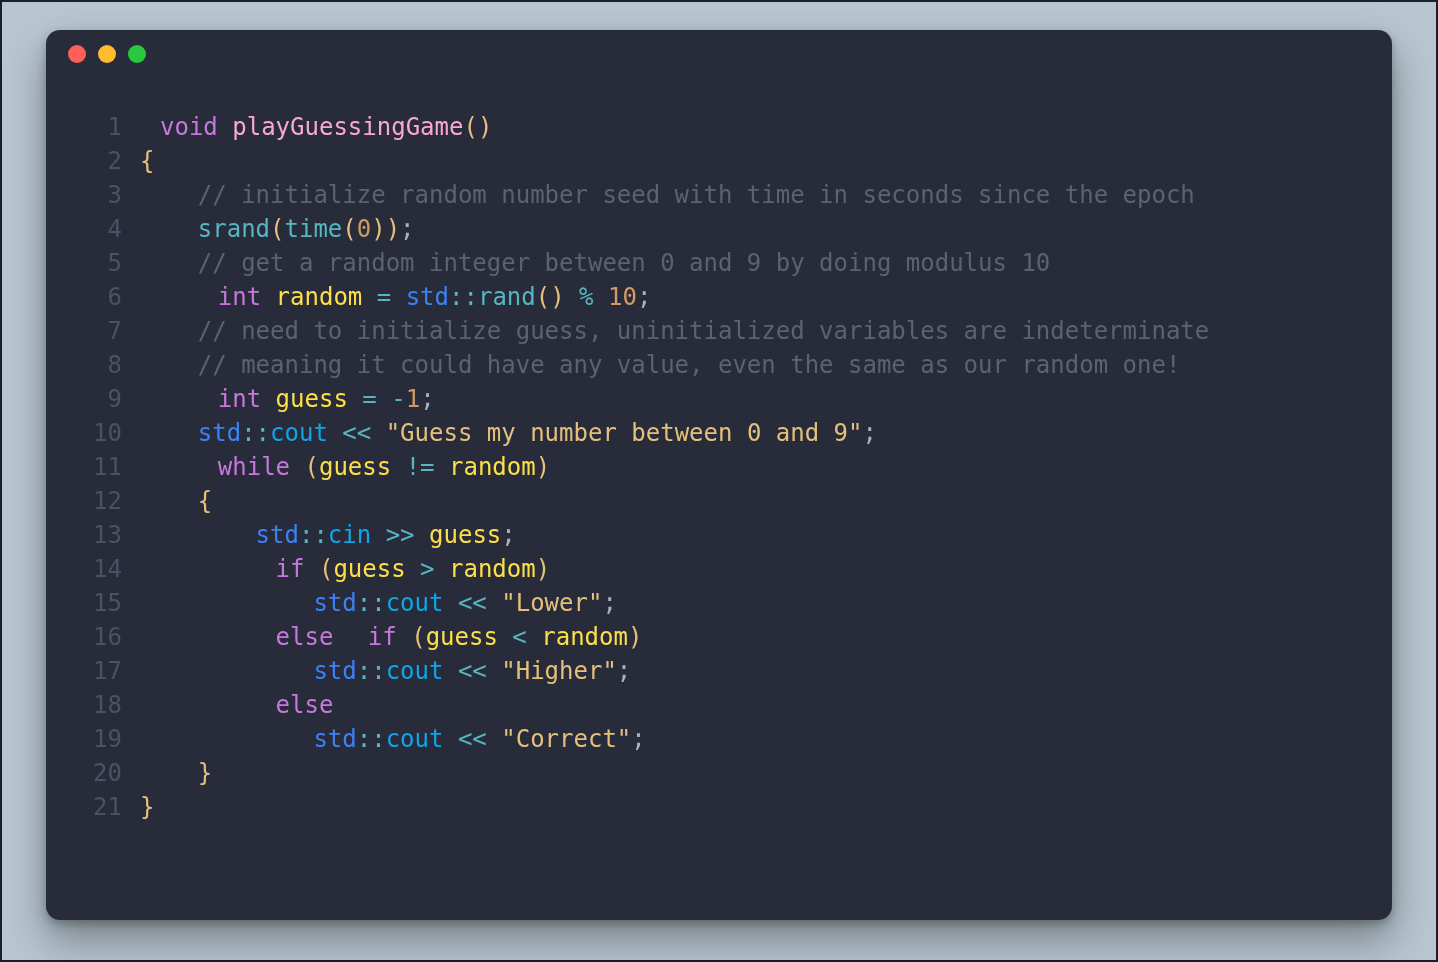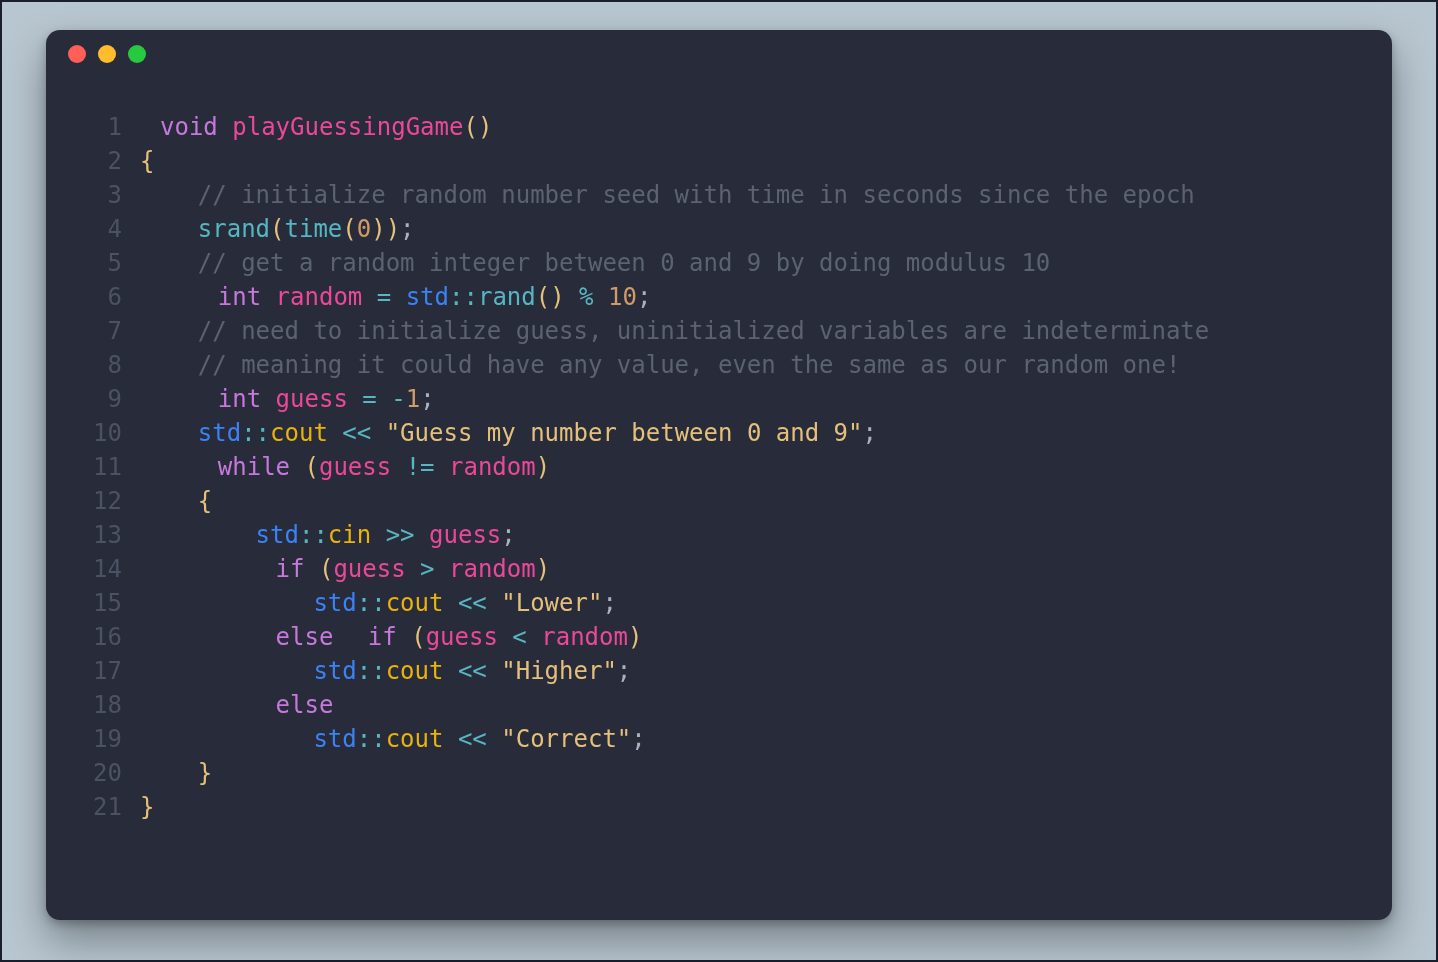--- a/index.html
+++ b/index.html
@@ -63,33 +63,33 @@
     color: #4b5263;
     padding-right: 18px;
     user-select: none;
     flex-shrink: 0;
   }
   .code {
     flex: 1;
   }
   
   .tk-keyword  { color: #c678dd; margin-left: 20px; } 
-  .tk-func     { color: #ec4899; } 
+  .tk-func     { color: #f9a8d4; } 
   .tk-call     { color: #56b6c2; } 
   .tk-ns       { color: #3b82f6; } 
   .tk-paren    { color: #e5c07b; } 
   .tk-brace    { color: #e5c07b; }
   .tk-punct    { color: #abb2bf; } 
   .tk-op       { color: #56b6c2; } 
   .tk-num      { color: #d19a66; } 
   .tk-str      { color: #e5c07b; } 
-  .tk-var      { color: #ec4899; }
+  .tk-var      { color: #fde047; }
   .tk-comment  { color: #5c6370; }
   .tk-white    { color: #c8ccd4; }
-  .tk-member   { color: #eab308; } 
+  .tk-member   { color: #0ea5e9; } 
 </style>
 </head>
 <body>
 
 <div class="frame">
   <div class="window">
     <div class="titlebar">
       <div class="traffic-dot dot-red"></div>
       <div class="traffic-dot dot-yellow"></div>
       <div class="traffic-dot dot-green"></div>

